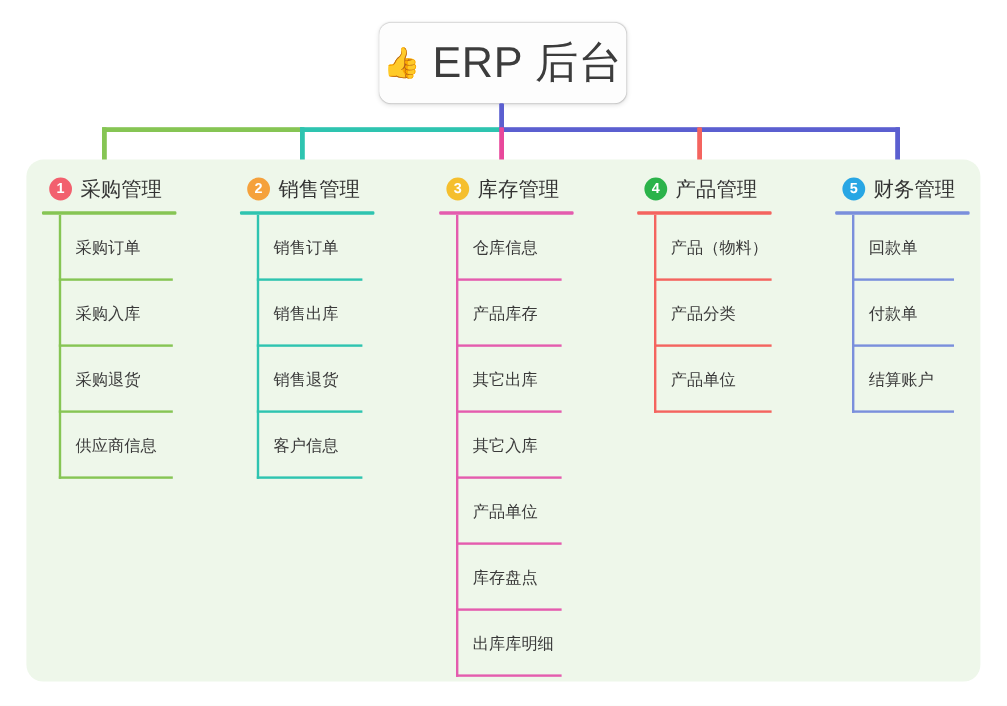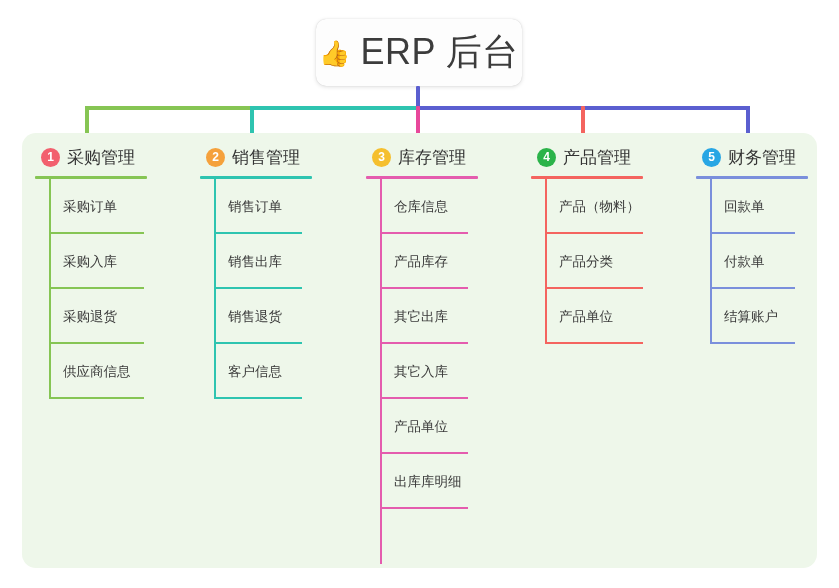--- a/index.html
+++ b/index.html
@@ -232,20 +232,24 @@
         </div>
         <div class="leaf">
           <span class="leaf-label">其它入库</span>
           <div class="leaf-rule" style="width: 88px; background: rgb(228, 92, 174);"></div>
         </div>
         <div class="leaf">
           <span class="leaf-label">产品单位</span>
           <div class="leaf-rule" style="width: 88px; background: rgb(228, 92, 174);"></div>
         </div>
         <div class="leaf">
+          <span class="leaf-label">库存盘点</span>
+          <div class="leaf-rule" style="width: 88px; background: rgb(228, 92, 174);"></div>
+        </div>
+        <div class="leaf">
           <span class="leaf-label">出库库明细</span>
           <div class="leaf-rule" style="width: 88px; background: rgb(228, 92, 174);"></div>
         </div>
       </div>
     </div>
     <div class="column" style="left: 531px;">
       <div class="col-head">
         <span class="badge" style="background: rgb(43, 179, 74);">4</span>
         <span class="col-title">产品管理</span>
       </div>

